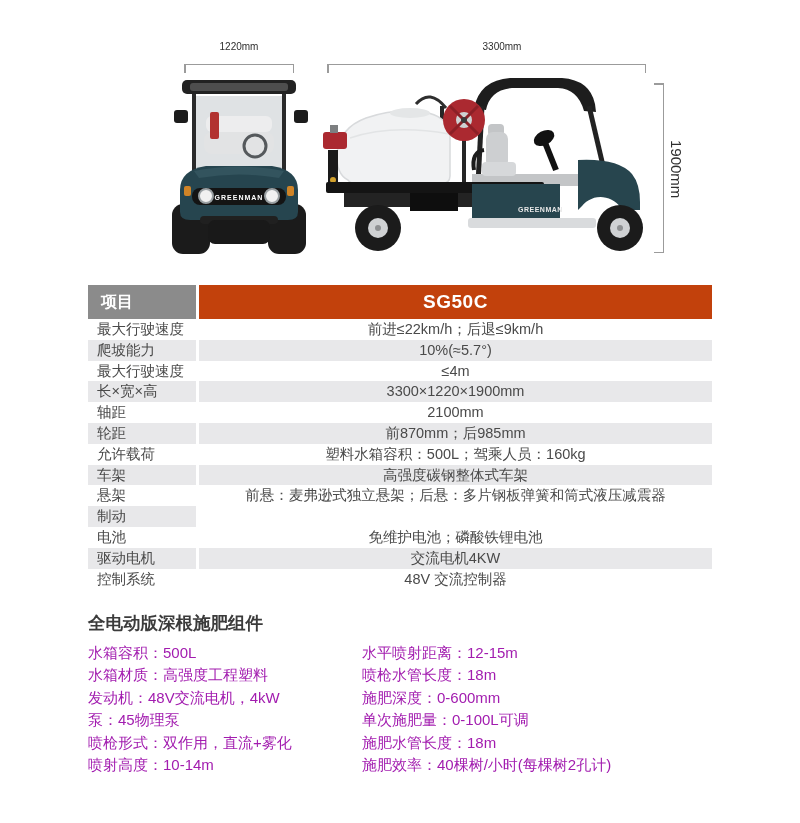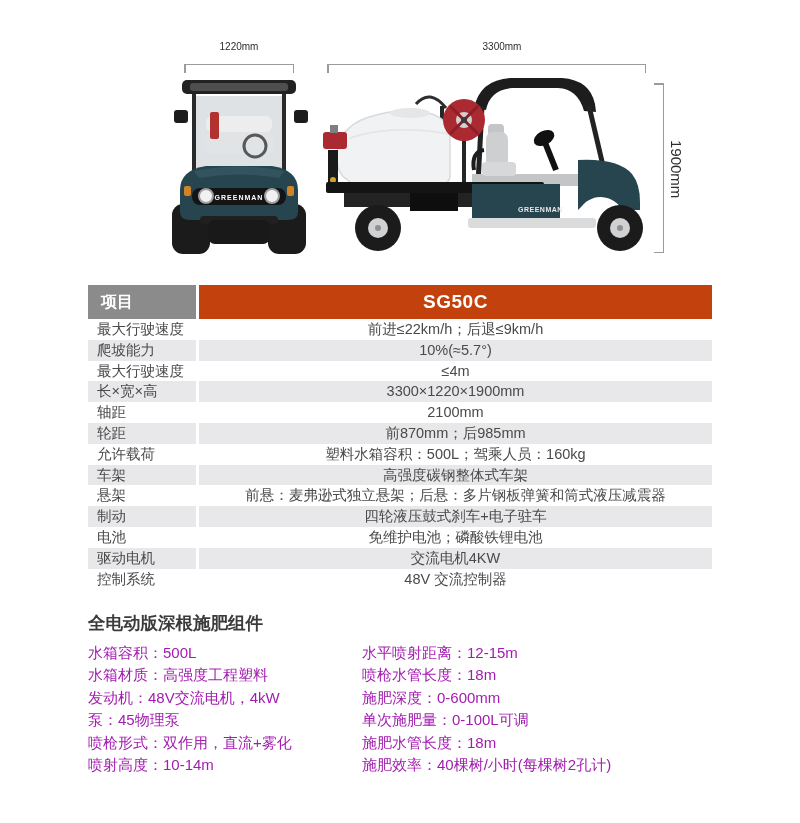--- a/index.html
+++ b/index.html
@@ -162,21 +162,20 @@
       <div class="spec-row">
         <div class="c1">车架</div>
         <div class="c2">高强度碳钢整体式车架</div>
       </div>
       <div class="spec-row">
         <div class="c1">悬架</div>
         <div class="c2">前悬：麦弗逊式独立悬架；后悬：多片钢板弹簧和筒式液压减震器</div>
       </div>
       <div class="spec-row">
         <div class="c1">制动</div>
-        <div class="c2">四轮液压鼓式刹车+电子驻车</div>
       </div>
       <div class="spec-row">
         <div class="c1">电池</div>
         <div class="c2">免维护电池；磷酸铁锂电池</div>
       </div>
       <div class="spec-row">
         <div class="c1">驱动电机</div>
         <div class="c2">交流电机4KW</div>
       </div>
       <div class="spec-row">

